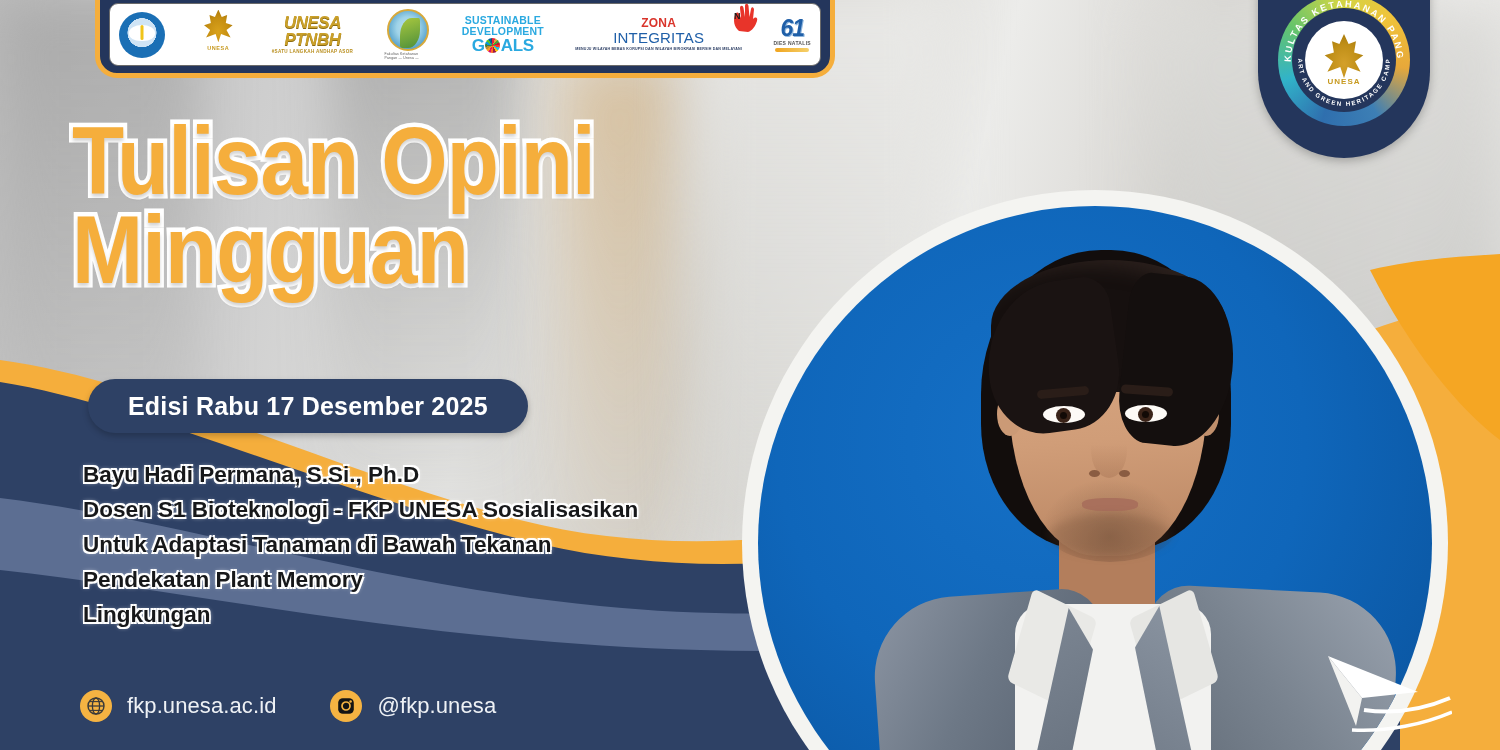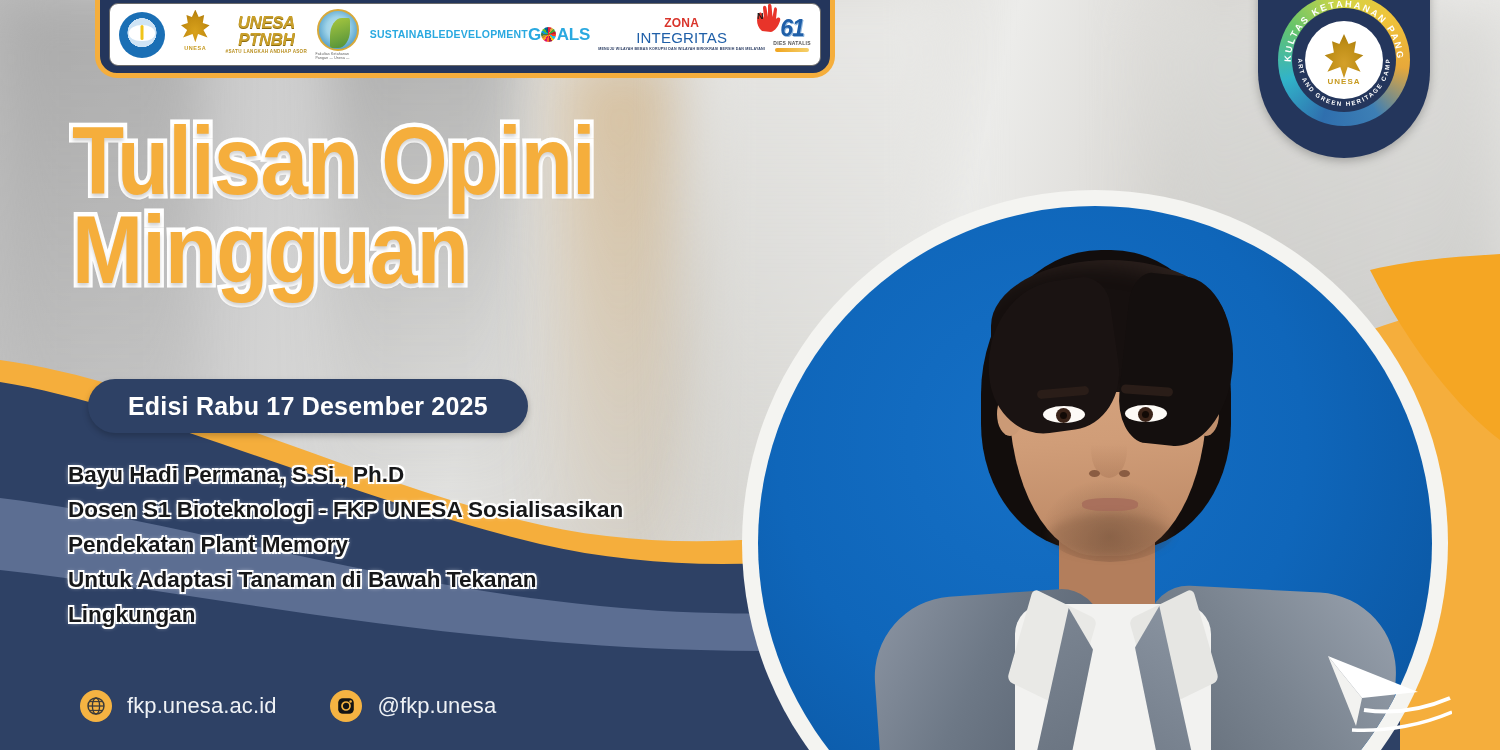--- a/index.html
+++ b/index.html
@@ -76,21 +76,21 @@
   .diktis-txt .b { font-size:13px; font-weight:bold; color:#2b7fd4; letter-spacing:-.2px; }
 
   .fkp-round { width:46px; height:52px; display:flex; flex-direction:column; align-items:center; }
   .fkp-round .circ { width:42px; height:42px; border-radius:50%;
       background:radial-gradient(circle at 50% 45%, #bfe0ef 0%, #9fd3e8 40%, #5fa8cf 70%, #2f7fae 100%);
       border:2px solid #d8a93a; position:relative; overflow:hidden; }
   .fkp-round .leaf { position:absolute; left:11px; top:7px; width:20px; height:30px;
       background:linear-gradient(160deg,#a9c83f,#4e8f3a); border-radius:60% 8% 60% 8%; }
   .fkp-round .cap2 { font-size:3.4px; color:#555; margin-top:1px; letter-spacing:.2px; }
 
-  .sdg { display:flex; flex-direction:row; line-height:1.02; }
+  .sdg { display:flex; flex-direction:column; line-height:1.02; }
   .sdg .t1 { font-size:10.5px; font-weight:bold; color:#2aa9e0; letter-spacing:.2px; }
   .sdg .t2 { font-size:10.5px; font-weight:bold; color:#2aa9e0; letter-spacing:.2px; }
   .sdg .t3 { font-size:17px; font-weight:bold; color:#2aa9e0; display:flex; align-items:center; letter-spacing:-.3px; }
   .sdg .wheel { width:15px; height:15px; border-radius:50%; margin:0 .5px;
       background:conic-gradient(#e5243b 0 6%, #dda63a 6% 12%, #4c9f38 12% 18%, #c5192d 18% 24%,
         #ff3a21 24% 30%, #26bde2 30% 36%, #fcc30b 36% 42%, #a21942 42% 48%, #fd6925 48% 54%,
         #dd1367 54% 60%, #fd9d24 60% 66%, #bf8b2e 66% 72%, #3f7e44 72% 78%, #0a97d9 78% 84%,
         #56c02b 84% 90%, #00689d 90% 96%, #19486a 96% 100%); }
 
   .zona { display:flex; flex-direction:column; line-height:1.05; position:relative; }
@@ -208,21 +208,21 @@
       font-family:"Liberation Sans", sans-serif;
       letter-spacing:-1px; transform:scaleX(.88); transform-origin:left top;
       -webkit-text-stroke:9px #ffffff; paint-order:stroke fill;
       text-shadow:0 3px 4px rgba(0,0,0,.18); }
 
   .date-badge { position:absolute; left:88px; top:379px; height:54px; padding:0 40px;
       background:#2e4165; border-radius:30px; display:flex; align-items:center;
       box-shadow:0 3px 6px rgba(0,0,0,.22); }
   .date-badge span { color:#ffffff; font-size:25px; font-weight:bold; letter-spacing:.2px; }
 
-  .desc { position:absolute; left:68px; top:458px; width:680px;
+  .desc { position:absolute; left:83px; top:458px; width:680px;
       font-size:22.5px; line-height:1.55; font-weight:bold; color:#17181a;
       text-shadow:-1.6px -1.6px 0 #fff, 1.6px -1.6px 0 #fff, -1.6px 1.6px 0 #fff,
                   1.6px 1.6px 0 #fff, 0 0 5px #fff; }
   .desc .ln { display:block; white-space:nowrap; }
 
   .footer { position:absolute; left:80px; top:690px; display:flex; align-items:center; gap:54px; }
   .f-item { display:flex; align-items:center; gap:15px; }
   .f-icon { width:32px; height:32px; border-radius:50%; background:#f5b342;
       display:flex; align-items:center; justify-content:center; }
   .f-label { color:#eef1f5; font-size:22px; letter-spacing:.1px; }
@@ -383,22 +383,22 @@
     <div>Mingguan</div>
   </div>
 
   <div class="date-badge">
     <span>Edisi Rabu 17 Desember 2025</span>
   </div>
 
   <div class="desc">
     <span class="ln">Bayu Hadi Permana, S.Si., Ph.D</span>
     <span class="ln">Dosen S1 Bioteknologi - FKP UNESA Sosialisasikan</span>
+    <span class="ln">Untuk Adaptasi Tanaman di Bawah Tekanan</span>
     <span class="ln">Pendekatan Plant Memory</span>
-    <span class="ln">Untuk Adaptasi Tanaman di Bawah Tekanan</span>
     <span class="ln">Lingkungan</span>
   </div>
 
   <div class="footer">
     <div class="f-item">
       <div class="f-icon">
         <svg width="20" height="20" viewBox="0 0 20 20">
           <circle cx="10" cy="10" r="8" fill="none" stroke="#3a3a3a" stroke-width="1.4"></circle>
           <ellipse cx="10" cy="10" rx="3.6" ry="8" fill="none" stroke="#3a3a3a" stroke-width="1.3"></ellipse>
           <line x1="2" y1="10" x2="18" y2="10" stroke="#3a3a3a" stroke-width="1.3"></line>

